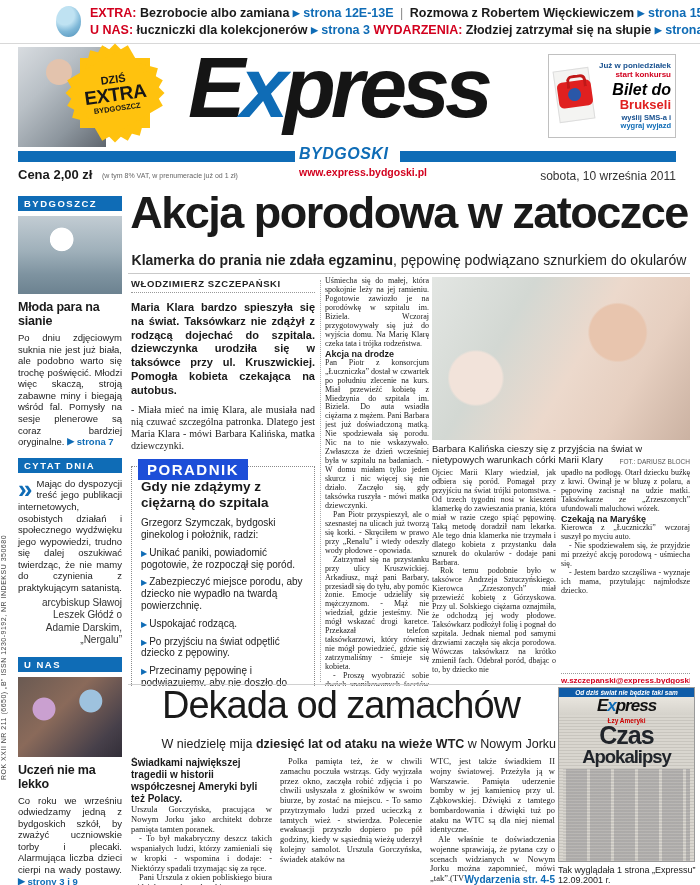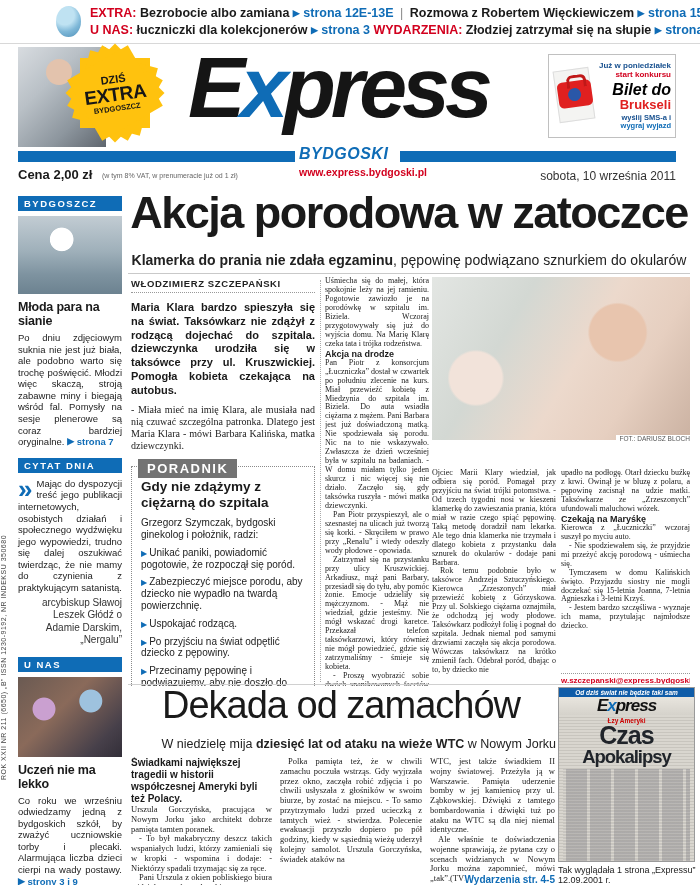--- a/index.html
+++ b/index.html
@@ -104,22 +104,22 @@
   .subhead { font-family:"Liberation Sans",sans-serif; font-weight:bold; margin:5px 0 2px; }
 
   .col1 { left:131px; top:278px; width:184px; height:408px; }
   .byline { font-family:"Liberation Sans",sans-serif; font-size:9.5px; font-weight:bold; letter-spacing:0.6px;
     color:#222; padding-bottom:3px; border-bottom:1px dotted #999; margin-bottom:8px; }
   .lead { font-family:"Liberation Sans",sans-serif; font-weight:bold; font-size:11px; line-height:1.25; }
   .col1 .body-p { font-size:10px; line-height:1.2; margin-top:7px; }
 
   .poradnik { position:relative; margin-top:14px; border:1px dotted #8a8a8a; padding:10px 9px 8px;
     font-family:"Liberation Sans",sans-serif; }
-  .poradnik-tab { position:absolute; top:-8px; left:6px; background:#737373; color:#fff;
-    font-size:13px; font-weight:bold; letter-spacing:1.5px; padding:2px 9px; }
+  .poradnik-tab { position:absolute; top:-8px; left:6px; background:#1d4ed8; color:#fff;
+    font-size:15px; font-weight:bold; letter-spacing:1.5px; padding:2px 9px; }
   .poradnik-title { font-size:13.5px; font-weight:bold; line-height:1.15; margin:2px 0 7px; text-align:left; }
   .poradnik-intro { font-size:10px; line-height:1.18; text-align:left; color:#222; }
   .tip { font-size:10px; line-height:1.18; text-align:left; color:#222; margin-top:6px; }
   .tip .tri { color:#0f6cb6; font-size:8px; margin-right:2px; }
 
   .vdiv { position:absolute; left:319.5px; top:280px; height:402px; border-left:1px dotted #aaa; }
 
   .col2 { left:325px; top:277px; width:104px; height:409px; font-size:8px; line-height:1.12; }
   .col2 .subhead { font-size:9px; }
 
@@ -291,34 +291,34 @@
     <p>Uśmiecha się do małej, która spokojnie leży na jej ramieniu. Pogotowie zawiozło je na porodówkę w szpitalu im. Biziela. Wczoraj przygotowywały się już do wyjścia domu. Na Marię Klarę czeka tata i trójka rodzeństwa.</p>
     <p class="subhead">Akcja na drodze</p>
     <p>Pan Piotr z konsorcjum „Łuczniczka” dostał w czwartek po południu zlecenie na kurs. Miał przewieźć kobietę z Miedzynia do szpitala im. Biziela. Do auta wsiadła ciężarna z mężem. Pani Barbara jest już doświadczoną matką. Nie spodziewała się porodu. Nic na to nie wskazywało. Zwłaszcza że dzień wcześniej była w szpitalu na badaniach. - W domu miałam tylko jeden skurcz i nic więcej się nie działo. Zaczęło się, gdy taksówka ruszyła - mówi matka dziewczynki.</p>
     <p class="ind">Pan Piotr przyspieszył, ale o szesnastej na ulicach już tworzą się korki. - Skręciłem w prawo przy „Renalu” i wtedy odeszły wody płodowe - opowiada.</p>
     <p class="ind">Zatrzymał się na przystanku przy ulicy Kruszwickiej. Arkadiusz, mąż pani Barbary, przesiadł się do tyłu, aby pomóc żonie. Emocje udzieliły się mężczyznom. - Mąż nie wiedział, gdzie jesteśmy. Nie mógł wskazać drogi karetce. Przekazał telefon taksówkarzowi, który również nie mógł powiedzieć, gdzie się zatrzymaliśmy - śmieje się kobieta.</p>
     <p class="ind">- Proszę wyobrazić sobie dwóch spanikowanych facetów i rodzącą kobietę. Na szczęście, na przystanku stała dziewczyna. Pomogła nam. Dała sznurek do podwiązania pępowiny - mówi taksówkarz.</p>
   </div>
 
   <div class="main-photo ph"></div>
   <div class="caption">
+    <span>Barbara Kalińska cieszy się z przyjścia na świat w nietypowych warunkach córki Marii Klary</span>
     <span class="credit">FOT.: DARIUSZ BLOCH</span>
   </div>
 
   <div class="col col3">
     <p>Ojciec Marii Klary wiedział, jak odbiera się poród. Pomagał przy przyjściu na świat trójki potomstwa. - Od trzech tygodni nosi w kieszeni klamerkę do zawieszania prania, która miał w razie czego spiąć pępowinę. Taką metodę doradził nam lekarka. Ale tego dnia klamerka nie trzymała i dlatego kobieta z przystanku dała sznurek do okularów - dodaje pani Barbara.</p>
     <p class="ind">Rok temu podobnie było w taksówce Andrzeja Sztuczyńskiego. Kierowca „Zrzeszonych” miał przewieźć kobietę z Górzyskowa. Przy ul. Solskiego ciężarna oznajmiła, że odchodzą jej wody płodowe. Taksówkarz podłożył folię i pognał do szpitala. Jednak niemal pod samymi drzwiami zaczęła się akcja porodowa. Wówczas taksówkarz na krótko zmienił fach. Odebrał poród, dbając o to, by dziecko nie</p>
   </div>
 
   <div class="col col4">
     <p>upadło na podłogę. Otarł dziecku buźkę z krwi. Owinął je w bluzę z polaru, a pępowinę zacisnął na udzie matki. Taksówkarze ze „Zrzeszonych” ufundowali maluchowi wózek.</p>
     <p class="subhead">Czekają na Maryśkę</p>
     <p>Kierowca z „Łuczniczki” wczoraj suszył po myciu auto.</p>
     <p class="ind">- Nie spodziewałem się, że przyjdzie mi przeżyć akcję porodową - uśmiecha się.</p>
-    <p class="ind">Tymczasem w domu Kalińskich święto. Przyjazdu siostry nie mogli doczekać się 15-letnia Joanna, 7-letnia Agnieszka i 3-letni Krzyś.</p>
     <p class="ind">- Jestem bardzo szczęśliwa - wyznaje ich mama, przytulając najmłodsze dziecko.</p>
     <div class="email-line">w.szczepanski@express.bydgoski.pl</div>
   </div>
 
   <div class="hline2"></div>
   <div class="wtc-head">Dekada od zamachów</div>
   <div class="wtc-deck"><span>W niedzielę mija </span><b>dziesięć lat od ataku na wieże WTC</b><span> w Nowym Jorku</span></div>
 
   <div class="col wcol1">
     <p class="wlead">Świadkami największej tragedii w historii współczesnej Ameryki byli też Polacy.</p>

